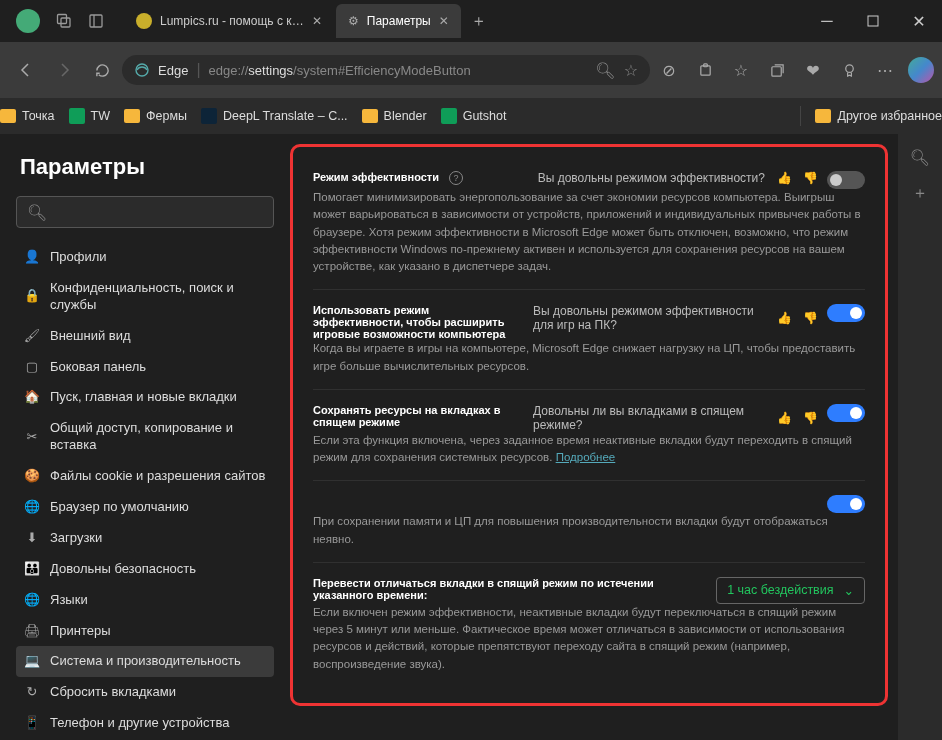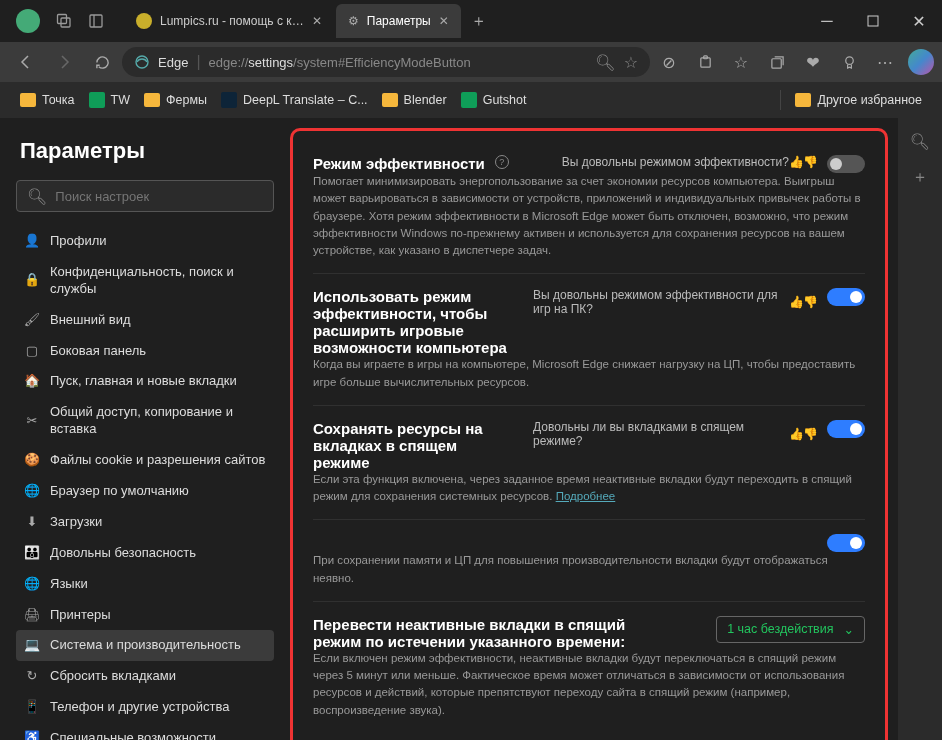--- a/index.html
+++ b/index.html
@@ -13,30 +13,30 @@
 .tab.active { background: #3b3b3b; }
 .tab .dot { width: 16px; height: 16px; border-radius: 50%; background: #c9af2b; flex: none; }
 .tab .gear { color: #aaa; flex: none; }
 .tab .label { overflow: hidden; white-space: nowrap; text-overflow: ellipsis; color: #ccc; }
 .tab.active .label { color: #fff; }
 .tab .close { color: #aaa; font-size: 12px; }
 .newtab { width: 32px; color: #aaa; text-align: center; cursor: pointer; align-self: center; }
 .winctrls { display: flex; }
 .winctrls div { width: 46px; height: 34px; display: flex; align-items: center; justify-content: center; color: #ccc; cursor: pointer; }
 
-.addrbar { height: 40px; background: #3b3b3b; display: flex; align-items: center; padding: 0 8px; gap: 2px; }
+.addrbar { height: 56px; background: #3b3b3b; display: flex; align-items: center; padding: 0 8px; gap: 2px; }
 .addrbar .nav-btn { width: 36px; height: 32px; display: flex; align-items: center; justify-content: center; color: #aaa; cursor: pointer; }
 .addrbar .url-box { flex: 1; display: flex; align-items: center; background: #2b2b2b; border-radius: 16px; height: 30px; padding: 0 12px; gap: 8px; }
 .addrbar .url-box .edge-label { color: #ddd; font-size: 13px; }
 .addrbar .url-box .url-text { color: #888; font-size: 13px; }
 .addrbar .url-box .url-text .light { color: #ddd; }
 .addrbar .action { width: 34px; height: 32px; display: flex; align-items: center; justify-content: center; color: #aaa; cursor: pointer; }
 .addrbar .copilot { width: 26px; height: 26px; border-radius: 50%; background: linear-gradient(135deg,#4a9,#48c,#b5a); margin-left: 4px; cursor: pointer; }
 
-.bookbar { height: 36px; display: flex; align-items: center; padding: 0 20px; gap: 14px; background: #2b2b2b; font-size: 12.5px; }
+.bookbar { height: 36px; display: flex; align-items: center; padding: 0 0; gap: 14px; background: #2b2b2b; font-size: 12.5px; }
 .bookbar .bm { display: flex; align-items: center; gap: 6px; color: #ddd; cursor: pointer; white-space: nowrap; }
 .bookbar .folder { width: 16px; height: 14px; background: #f6b73c; border-radius: 2px; }
 .bookbar .sheet  { width: 16px; height: 16px; background: #0f9d58; border-radius: 2px; }
 .bookbar .spacer { flex: 1; }
 .bookbar .divider { width: 1px; height: 20px; background: #444; }
 
 .app-body { display: flex; height: calc(100% - 118px); }
 .rightrail { width: 44px; background: #2b2b2b; display: flex; flex-direction: column; align-items: center; gap: 16px; padding-top: 14px; color: #888; }
 
 .settings { flex: 1; display: flex; background: #1f1f1f; overflow: hidden; }
@@ -48,24 +48,24 @@
 .nav-item { display: flex; align-items: center; gap: 10px; padding: 7px 8px; font-size: 13px; color: #ddd; border-radius: 4px; cursor: pointer; line-height: 1.3; }
 .nav-item.active { background: #3b3b3b; }
 .nav-item .ico { width: 16px; flex: none; color: #aaa; display: flex; align-items: center; justify-content: center; }
 
 .content { flex: 1; padding: 10px 10px 10px 0; overflow: auto; }
 .redbox { border: 3px solid #e33; border-radius: 10px; padding: 10px 20px 16px 20px; }
 
 .setting { padding: 14px 0; border-bottom: 1px solid rgba(255,255,255,0.08); }
 .setting:last-child { border-bottom: none; }
 .setting-head { display: flex; align-items: flex-start; gap: 10px; }
-.setting-head .title { font-size: 15px; font-weight: 600; flex: none; max-width: 200px; }
+.setting-head .title { font-size: 11px; font-weight: 600; flex: none; max-width: 200px; }
 .setting-head .title.wide { max-width: 360px; }
 .setting-head .fill { flex: 1; }
-.setting-head .feedback { color: #bbb; font-size: 12px; display: flex; align-items: center; }
+.setting-head .feedback { color: #bbb; font-size: 12px; display: flex; align-items: center; gap: 12px; }
 .thumb { width: 14px; height: 14px; color: #bbb; cursor: pointer; }
 .toggle { width: 38px; height: 18px; border-radius: 9px; background: #555; position: relative; cursor: pointer; flex: none; }
 .toggle::after { content: ""; position: absolute; width: 12px; height: 12px; border-radius: 50%; background: #ccc; top: 3px; left: 3px; transition: .2s; }
 .toggle.on { background: #2e7dff; }
 .toggle.on::after { left: 23px; background: #fff; }
 .desc { color: #999; font-size: 11.5px; line-height: 1.5; }
 .desc a { color: #5ab; text-decoration: underline; cursor: pointer; }
 
 .selectbox { border: 1px solid #666; border-radius: 4px; padding: 5px 10px; font-size: 12.5px; display: flex; align-items: center; gap: 10px; cursor: pointer; color: #22c55e; }
 
@@ -200,21 +200,20 @@
     </div>
 </div>
 
 <div class="app-body">
   <div class="settings">
 
     <div class="sidebar">
       <h1>Параметры</h1>
       <div class="searchbox">
         <span>🔍︎</span>
-        <input placeholder="Поиск настроек" style="">
       </div>
       <ul class="nav-list" id="nav-list">
           <li class="nav-item">
             <span class="ico">👤</span>
             <span>Профили</span>
           </li>
           <li class="nav-item">
             <span class="ico">🔒</span>
             <span>Конфиденциальность, поиск и службы</span>
           </li>
@@ -326,21 +325,21 @@
         <div class="setting">
           <div class="setting-head">
             <span class="fill"></span>
             <span class="toggle on"></span>
           </div>
           <div class="desc">При сохранении памяти и ЦП для повышения производительности вкладки будут отображаться неявно.</div>
         </div>
 
         <div class="setting">
           <div class="setting-head">
-            <span class="title wide">Перевести неактивные вкладки в спящий режим по истечении указанного времени:</span>
+            <span class="title wide">Перевести отличаться вкладки в спящий режим по истечении указанного времени:</span>
             <span class="fill"></span>
             <span class="selectbox">
               <span>1 час бездействия</span>
               <span>⌄</span>
             </span>
           </div>
           <div class="desc">Если включен режим эффективности, неактивные вкладки будут переключаться в спящий режим через 5 минут или меньше. Фактическое время может отличаться в зависимости от использования ресурсов и действий, которые препятствуют переходу сайта в спящий режим (например, воспроизведение звука).</div>
         </div>
 
       </div>

